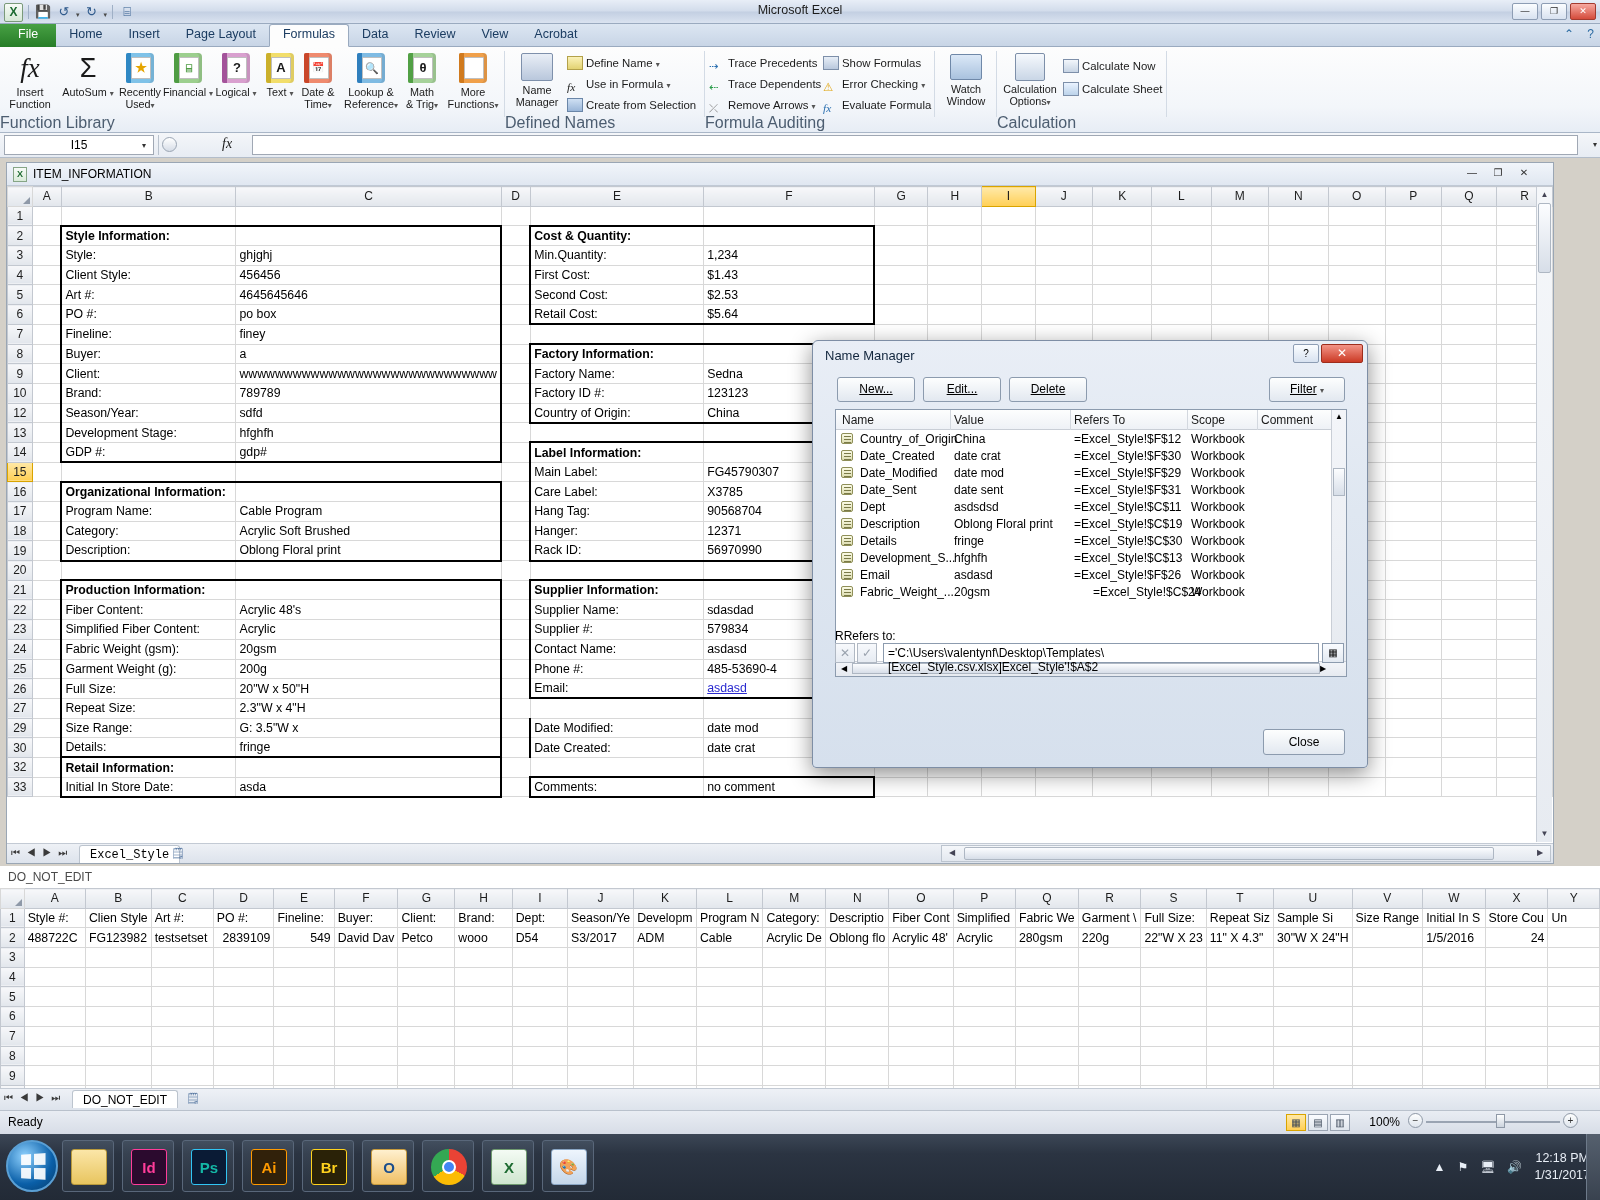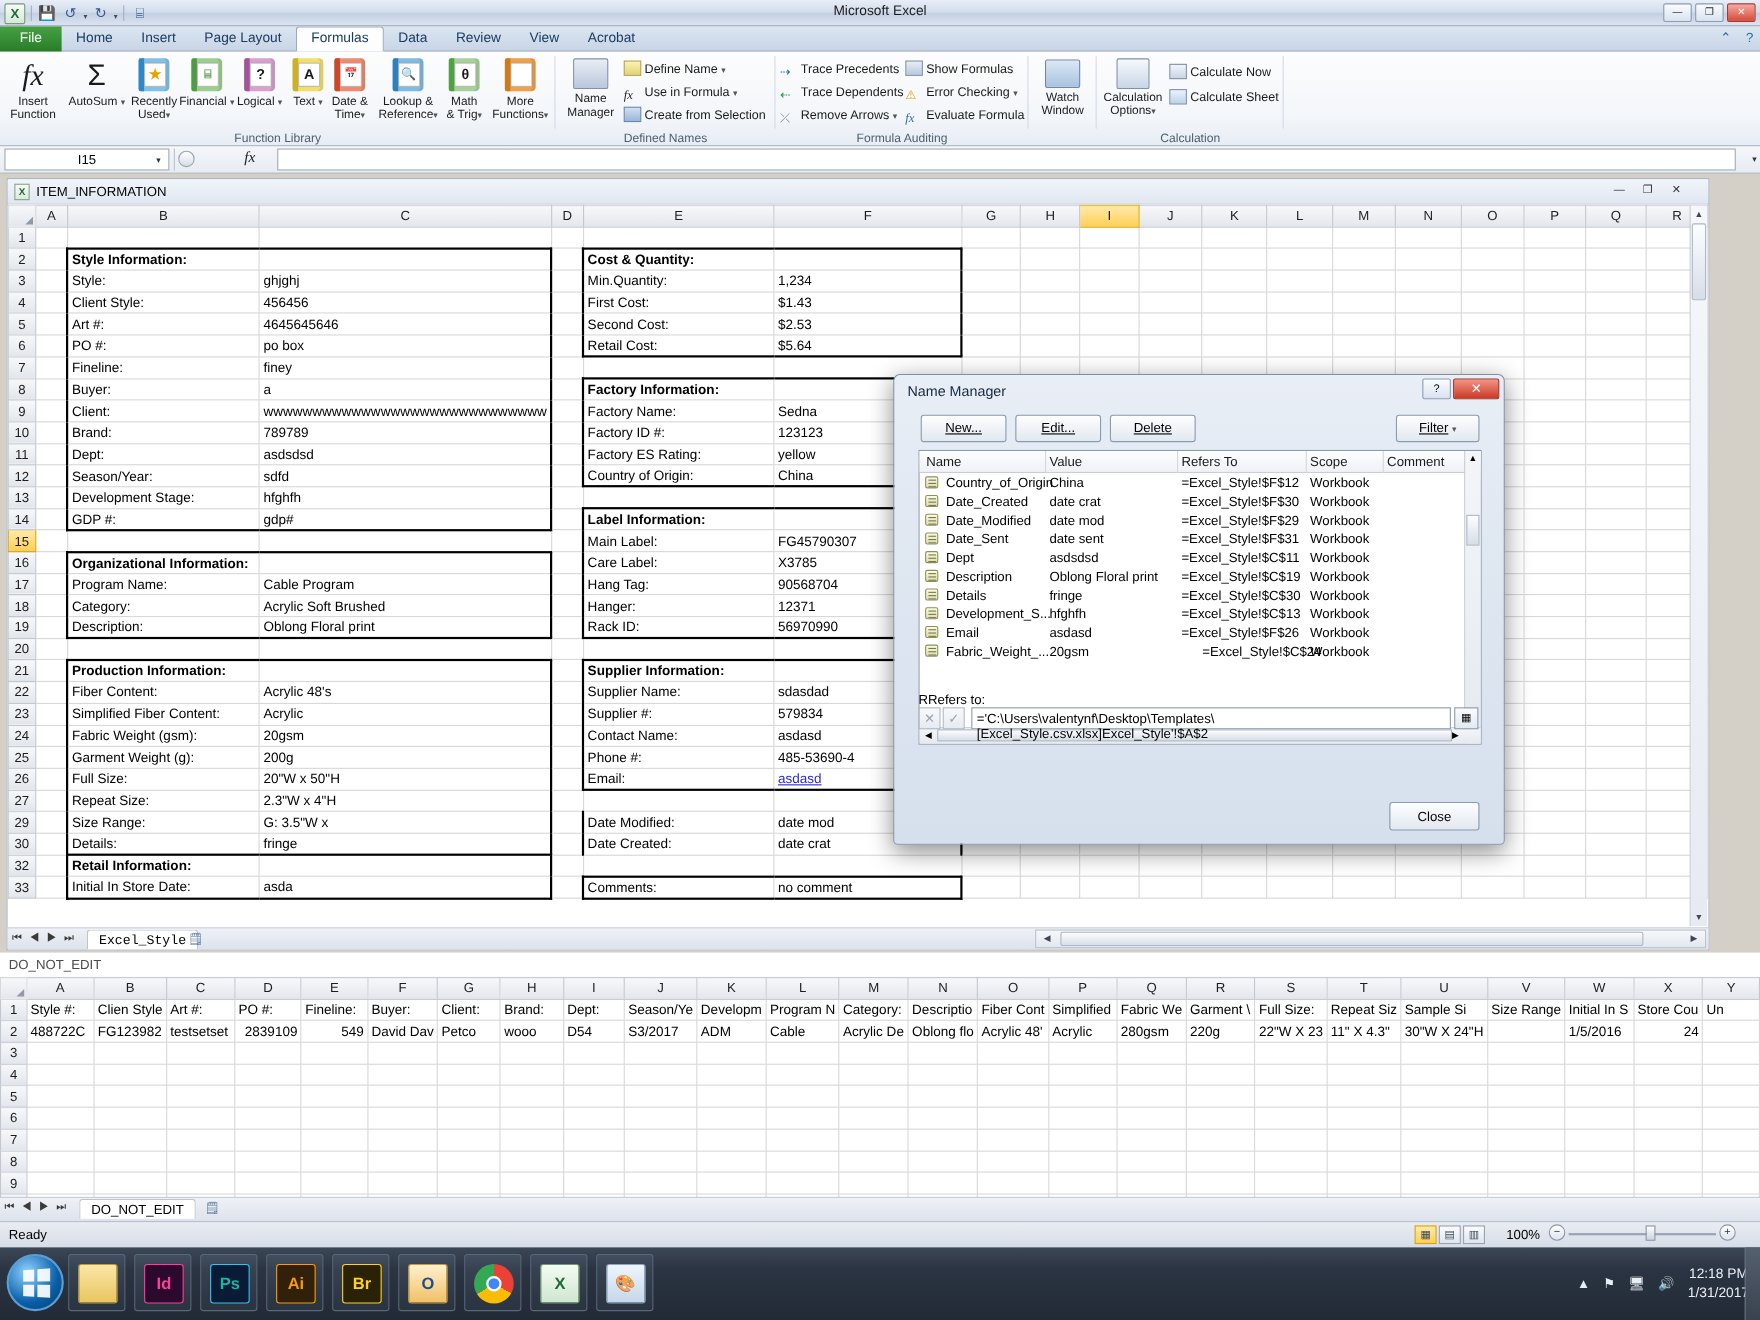--- a/index.html
+++ b/index.html
@@ -57,21 +57,21 @@
   .helpq { position:absolute; right:6px; top:3px; color:#2d6ca3; font-size:12px; }
   .ribctl { position:absolute; right:26px; top:3px; color:#2d6ca3; font-size:12px; }
 
   
   .ribbon {
     position:absolute; left:0; top:47px; width:1600px; height:86px;
     background:linear-gradient(180deg,#fdfdfd 0%, #f3f6fa 70%, #e7edf5 100%);
     border-bottom:1px solid #a9b6c7;
   }
   .rgroup { position:absolute; top:0; height:86px; }
-  .rgroup .glabel { position:absolute; bottom:1px; width:100%; text-align:center; font-size:11px; color:#4c5d70; }
+  .rgroup .glabel { position:absolute; bottom:1px; width:100%; font-size:16px; color:#4c5d70; }
   .rgroup .gdiv { position:absolute; right:0; top:4px; bottom:16px; width:1px; background:#d3dbe5; }
   .bigbtn { position:absolute; top:4px; width:56px; text-align:center; font-size:10.8px; color:#1a1a1a; line-height:12px; }
   .bigbtn .ic { display:block; margin:2px auto 3px auto; }
   .book { width:28px; height:30px; border-radius:2px 4px 4px 2px; position:relative;
           box-shadow:inset -3px 0 0 rgba(0,0,0,.08); }
   .book .pg { position:absolute; left:5px; right:3px; top:4px; bottom:4px; background:#fff;
           border:1px solid rgba(0,0,0,.25); border-radius:1px; font-size:13px; text-align:center;
           line-height:20px; font-weight:bold; }
   .book .spine { position:absolute; left:0; top:0; bottom:0; width:5px; border-radius:2px 0 0 2px; }
   .smbtn { position:absolute; font-size:11.4px; color:#1a1a1a; white-space:nowrap; height:20px; line-height:20px; }
@@ -657,41 +657,20 @@
               <td class=""></td>
             </tr>
             <tr>
               <td class="rowh">10</td>
               <td></td>
               <td class="bx-l">Brand:</td>
               <td class="bx-r">789789</td>
               <td></td>
               <td class="bx-l">Factory ID #:</td>
               <td class="bx-r">123123</td>
-              <td class=""></td>
-              <td class=""></td>
-              <td class=""></td>
-              <td class=""></td>
-              <td class=""></td>
-              <td class=""></td>
-              <td class=""></td>
-              <td class=""></td>
-              <td class=""></td>
-              <td class=""></td>
-              <td class=""></td>
-              <td class=""></td>
-            </tr>
-            <tr>
-              <td class="rowh">11</td>
-              <td></td>
-              <td class="bx-l">Dept:</td>
-              <td class="bx-r">asdsdsd</td>
-              <td></td>
-              <td class="bx-l">Factory ES Rating:</td>
-              <td class="bx-r">yellow</td>
               <td class=""></td>
               <td class=""></td>
               <td class=""></td>
               <td class=""></td>
               <td class=""></td>
               <td class=""></td>
               <td class=""></td>
               <td class=""></td>
               <td class=""></td>
               <td class=""></td>

